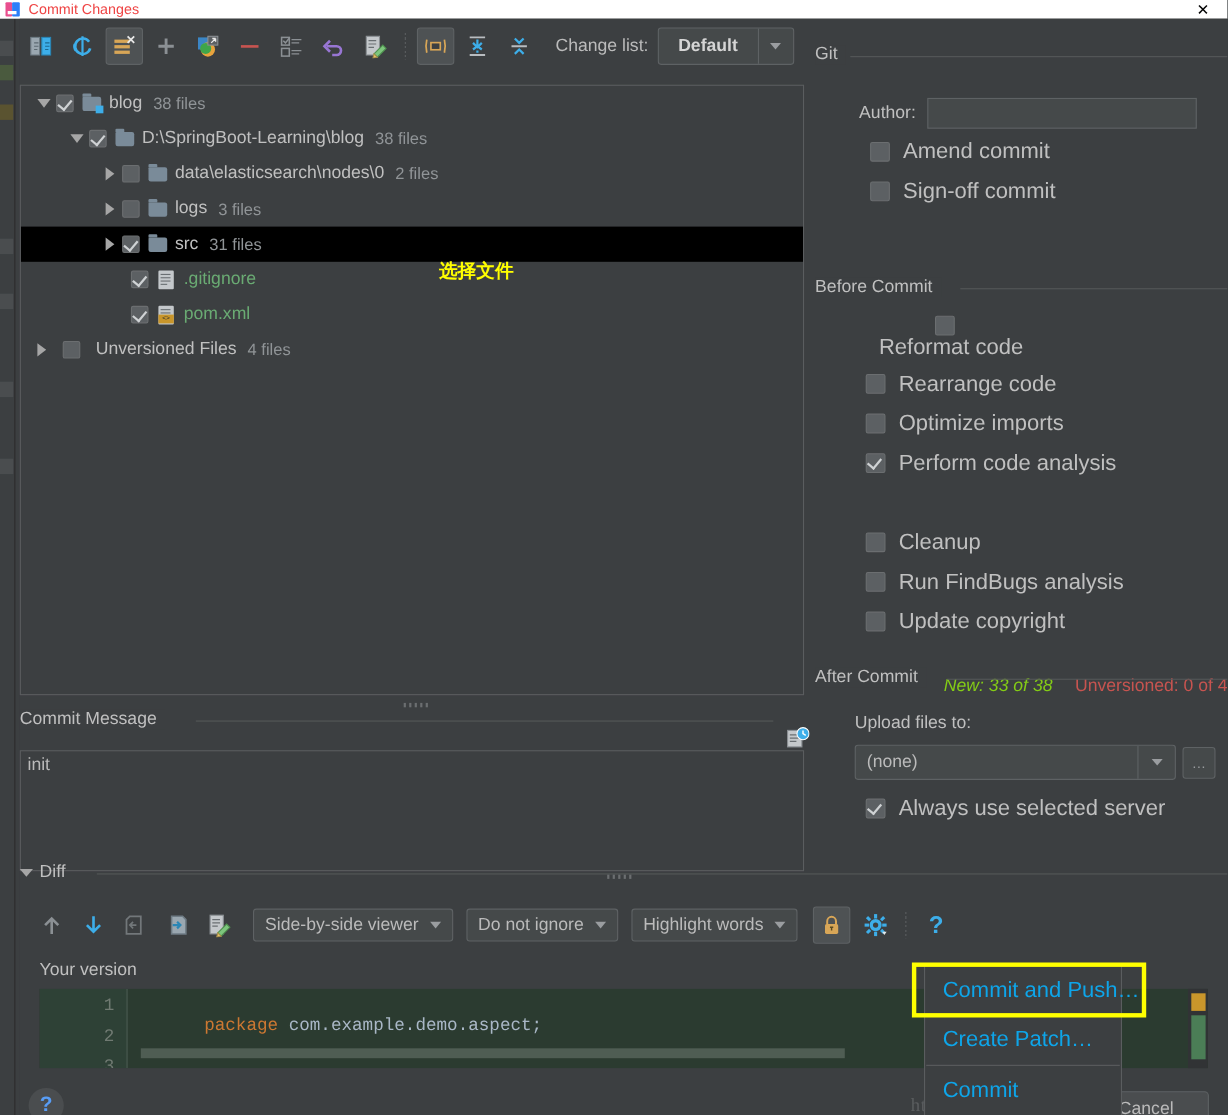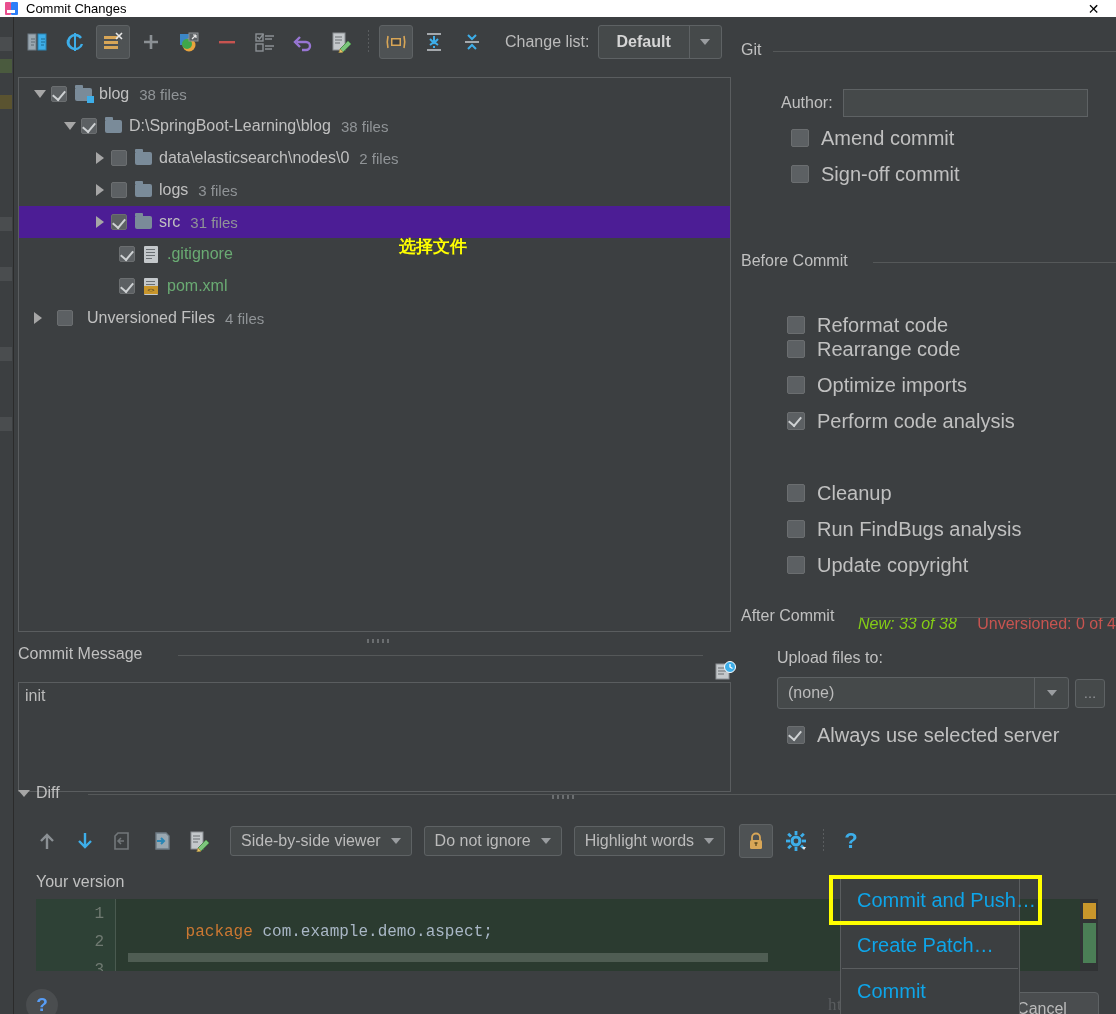--- a/index.html
+++ b/index.html
@@ -22,21 +22,21 @@
   
   .titlebar {
     position:absolute; left:0; top:0; width:1116px; height:17px;
     background:#ffffff; color:#000000;
     display:flex; align-items:center;
   }
   .title-icon { width:13px; height:13px; margin-left:5px; position:relative; flex:0 0 auto; }
   .title-icon .b1 { position:absolute; left:0; top:0; width:6px; height:13px; background:#e94f8e; border-radius:1px;}
   .title-icon .b2 { position:absolute; left:6px; top:0; width:7px; height:13px; background:#2d7ff9; border-radius:1px;}
   .title-icon .b3 { position:absolute; left:2px; top:8px; width:8px; height:3px; background:#ffffff;}
-  .title-text { margin-left:8px; font-size:13px; color:#000000; }
+  .title-text { margin-left:8px; font-size:13px; color:#ef4444; }
   .title-close {
     position:absolute; right:0; top:0; width:45px; height:17px;
     display:flex; align-items:center; justify-content:center;
     font-size:14px; color:#000; cursor:pointer;
   }
 
   
   .dialog { position:absolute; left:18px; top:17px; width:1098px; height:997px; background:#3c3f41; }
 
   
@@ -59,21 +59,21 @@
   .combo .arrowbox { width:32px; height:100%; border-left:1px solid #5e6264; display:flex; align-items:center; justify-content:center;}
   .caret { width:0;height:0;border-left:5px solid transparent;border-right:5px solid transparent;border-top:6px solid #9a9da0;}
 
   
   .tree {
     position:absolute; left:0; top:60px; width:713px; height:555px;
     background:#3c3f41; border:1px solid #5a5d5f;
     overflow:hidden;
   }
   .trow { height:32px; display:flex; align-items:center; cursor:pointer; white-space:nowrap; }
-  .trow.sel { background:#4c1d95; }
+  .trow.sel { background:#000000; }
   .twisty { width:22px; height:32px; display:flex; align-items:center; justify-content:center; flex:0 0 auto; cursor:pointer;}
   .tri-down { width:0;height:0;border-left:6px solid transparent;border-right:6px solid transparent;border-top:8px solid #a6a6a6;}
   .tri-right { width:0;height:0;border-top:6px solid transparent;border-bottom:6px solid transparent;border-left:8px solid #a6a6a6;}
   .cb {
     width:16px;height:16px;border:1px solid #6b6e70;border-radius:2px;background:#5c6063;
     flex:0 0 auto; display:flex;align-items:center;justify-content:center; cursor:pointer; position:relative;
   }
   .cb.on::after {
     content:""; position:absolute; left:3px; top:1px;
     width:6px; height:10px; border-right:2px solid #cfd2d4; border-bottom:2px solid #cfd2d4;
@@ -455,21 +455,21 @@
     <div class="chk-row" style="position:absolute;left:50px;top:109px;">
       <div class="cb"></div>
       <div class="ctext">Sign-off commit</div>
     </div>
 
     <div class="section-label" style="left:0;top:205px;position:absolute;">
       <span>Before Commit</span>
     </div>
     <div class="section-rule" style="left:132px;top:215px;width:243px;"></div>
 
-    <div class="chk-row" style="position:absolute;left:46px;top:260px;">
+    <div class="chk-row" style="position:absolute;left:46px;top:240px;flex-direction:column;">
       <div class="cb"></div>
       <div class="ctext">Reformat code</div>
     </div>
     <div class="chk-row" style="position:absolute;left:46px;top:284px;">
       <div class="cb"></div>
       <div class="ctext">Rearrange code</div>
     </div>
     <div class="chk-row" style="position:absolute;left:46px;top:320px;">
       <div class="cb"></div>
       <div class="ctext">Optimize imports</div>

